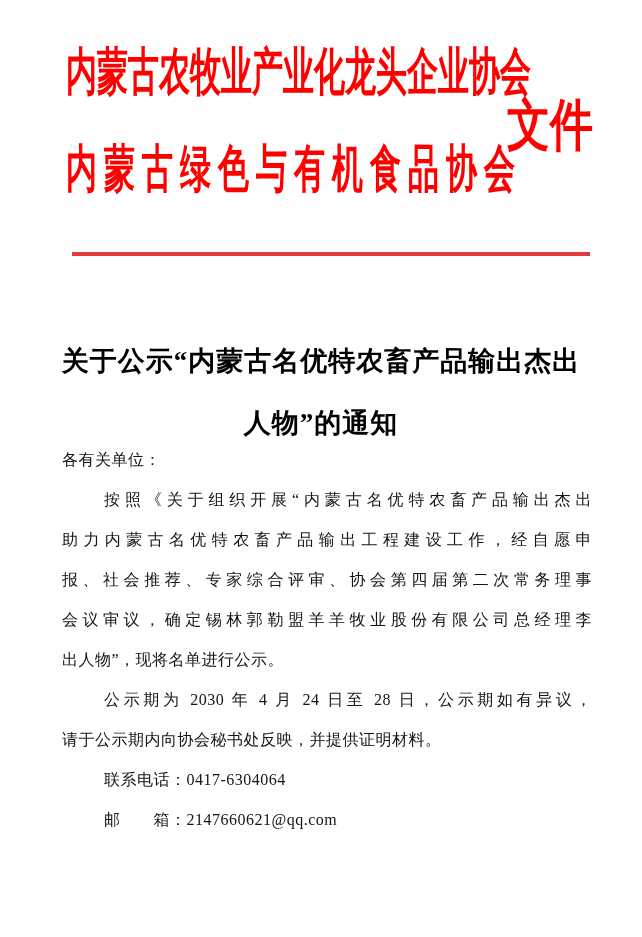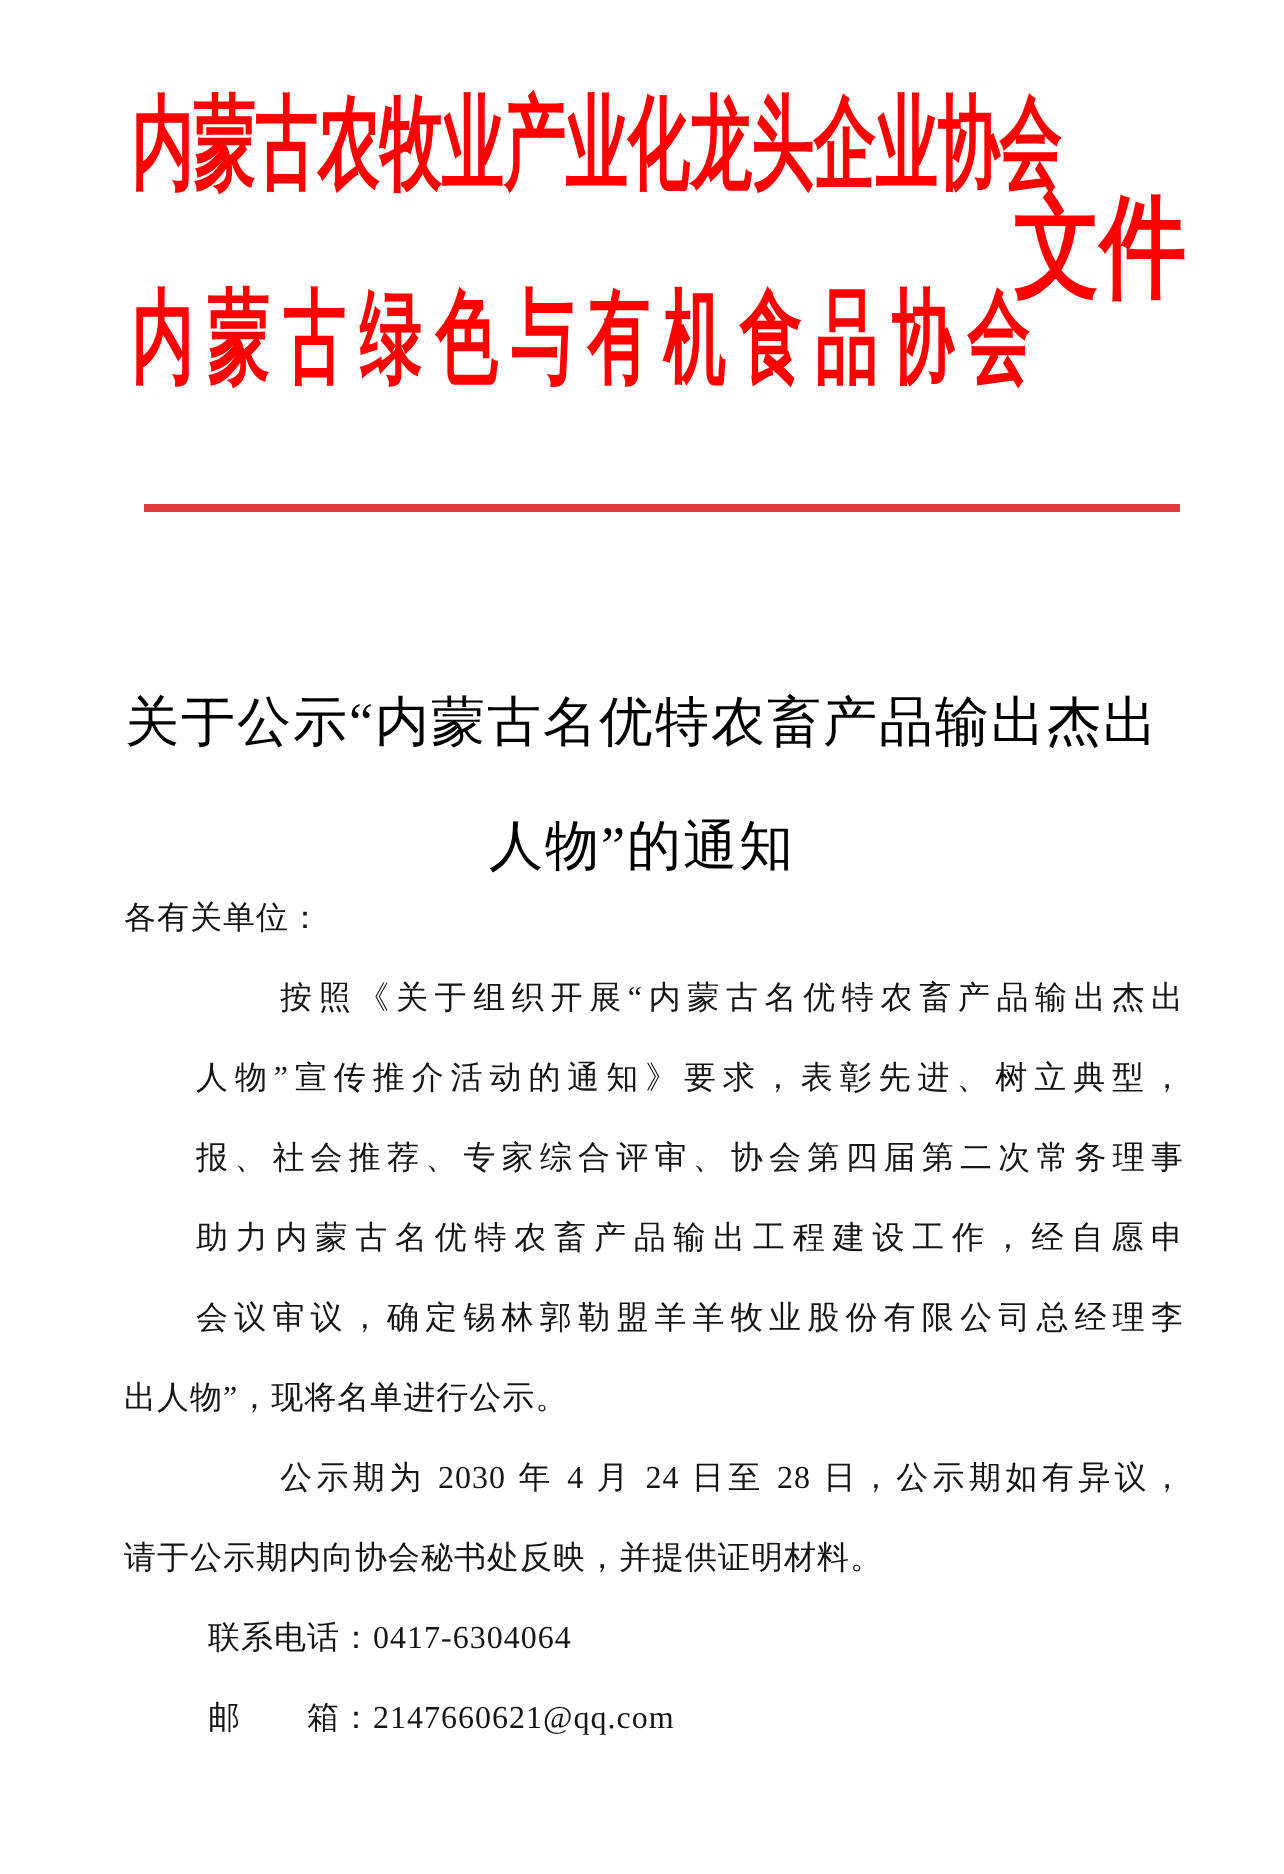--- a/index.html
+++ b/index.html
@@ -49,42 +49,41 @@
     background: #e23b3b;
   }
   
   .title {
     position: absolute;
     left: 0;
     top: 330px;
     width: 642px;
     text-align: center;
     color: #000000;
-    font-weight: 400;
+    font-weight: 700;
     font-size: 27px;
     line-height: 62px;
     letter-spacing: 1px;
   }
   
   .body-block {
     position: absolute;
     left: 62px;
     top: 440px;
     width: 530px;
     color: #151515;
     font-size: 16px;
     line-height: 40px;
     letter-spacing: 0.5px;
   }
   .ln { height: 40px; white-space: nowrap; }
   .jl {
     white-space: normal;
     text-align: justify;
     text-align-last: justify;
-    margin-left: 36px;
   }
   .ind { text-indent: 42px; }
 </style>
 </head>
 <body>
 
 <div class="page">
 
   <div class="org org1">内蒙古农牧业产业化龙头企业协会</div>
 
@@ -95,23 +94,22 @@
   <div class="red-rule"></div>
 
   <div class="title">
     <div>关于公示“内蒙古名优特农畜产品输出杰出</div>
     <div>人物”的通知</div>
   </div>
 
   <div class="body-block">
     <div class="ln">各有关单位：</div>
     <div class="ln jl ind">按照《关于组织开展“内蒙古名优特农畜产品输出杰出</div>
-    <div class="ln jl">人物”宣传推介活动的通知》要求，表彰先进、树立典型，</div>
+    <div class="ln jl">助力内蒙古名优特农畜产品输出工程建设工作，经自愿申</div>
     <div class="ln jl">报、社会推荐、专家综合评审、协会第四届第二次常务理事</div>
-    <div class="ln jl">助力内蒙古名优特农畜产品输出工程建设工作，经自愿申</div>
     <div class="ln jl">会议审议，确定锡林郭勒盟羊羊牧业股份有限公司总经理李</div>
     <div class="ln">出人物”，现将名单进行公示。</div>
     <div class="ln jl ind">公示期为 2030 年 4 月 24 日至 28 日，公示期如有异议，</div>
     <div class="ln">请于公示期内向协会秘书处反映，并提供证明材料。</div>
     <div class="ln ind">联系电话：0417-6304064</div>
     <div class="ln ind">邮　　箱：2147660621@qq.com</div>
   </div>
 
 </div>
 

